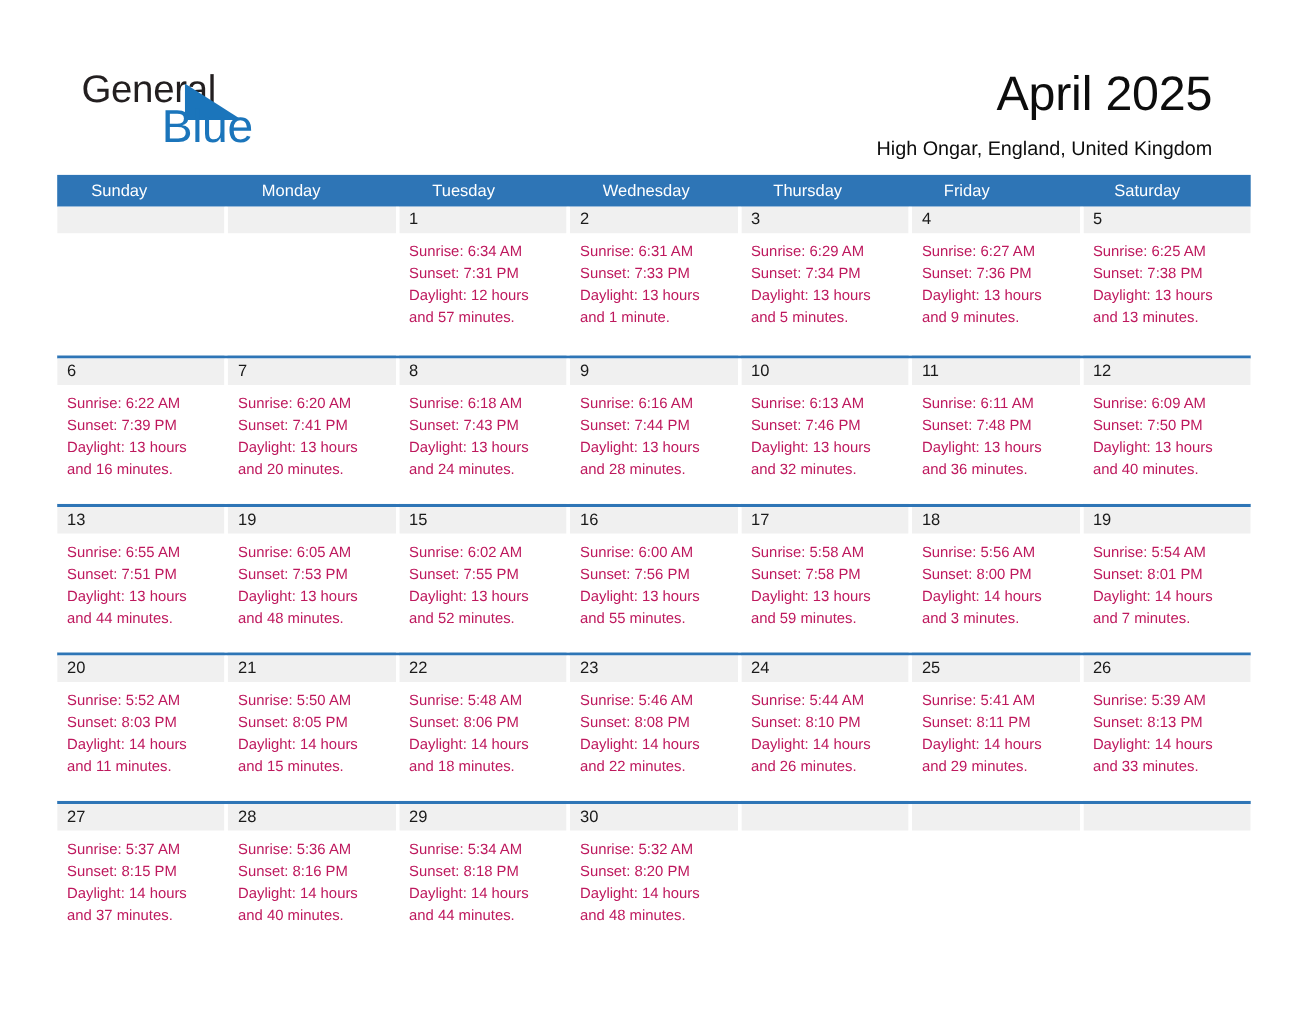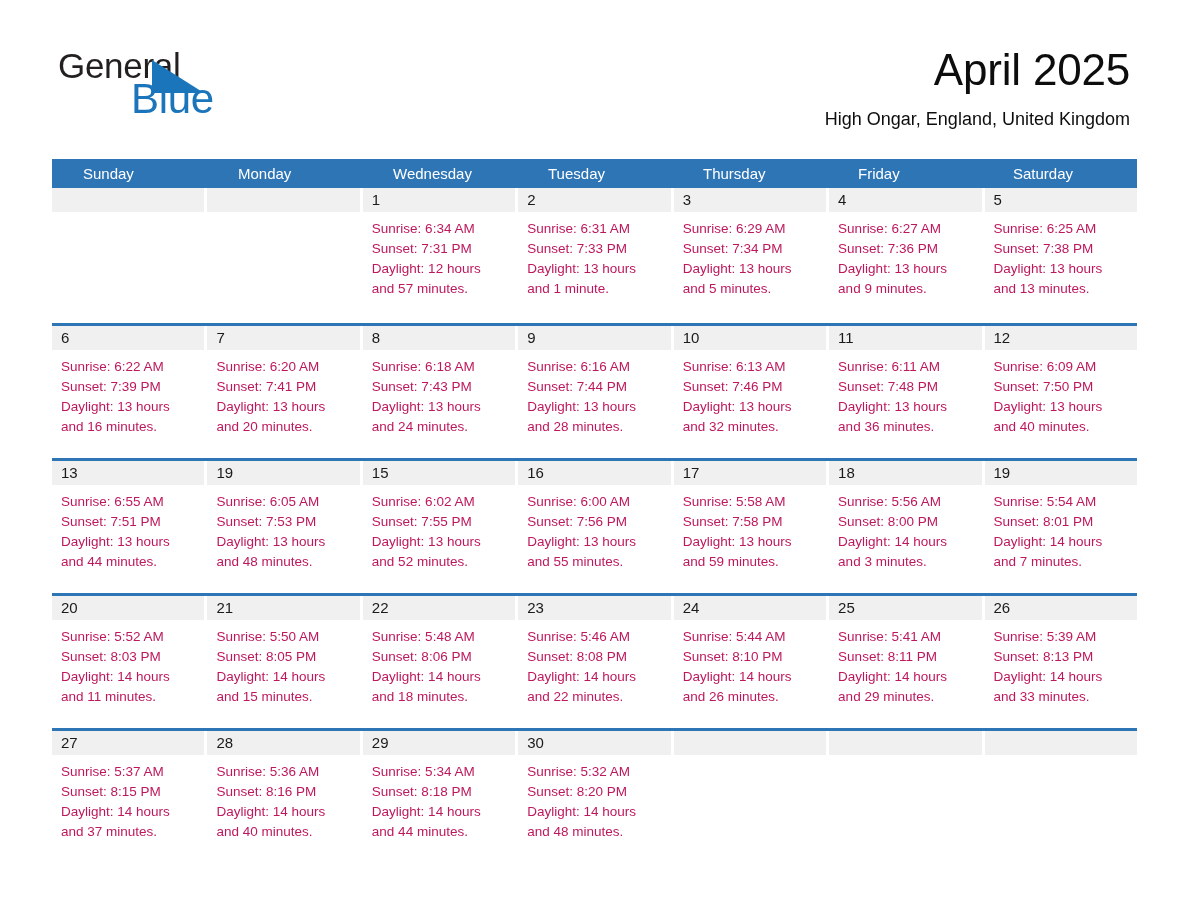--- a/index.html
+++ b/index.html
@@ -8,21 +8,21 @@
     margin: 0; padding: 0;
     width: 1188px; height: 918px;
     background: #ffffff;
     font-family: "Liberation Sans", sans-serif;
     -webkit-font-smoothing: antialiased;
   }
   .page {
     position: relative;
     width: 1188px; height: 918px;
     background: #ffffff;
-    padding: 0;
+    padding: 16px;
     overflow: hidden;
   }
 
   
   .header {
     position: relative;
     height: 112px;
     padding: 0 58px 0 56px;
   }
   .brand {
@@ -53,21 +53,21 @@
     left: 73px;
     top: 33px;
     font-size: 42px;
     line-height: 38px;
     color: #1b75bb;
     letter-spacing: -0.3px;
     font-weight: 400;
   }
   .title-block {
     position: absolute;
-    right: 58px;
+    right: 70px;
     top: 44px;
     text-align: right;
   }
   .cal-title {
     font-size: 44px;
     line-height: 52px;
     color: #0d0d0d;
     font-weight: 400;
     letter-spacing: -0.2px;
   }
@@ -158,22 +158,22 @@
       <div class="cal-title">April 2025</div>
       <div class="cal-subtitle">High Ongar, England, United Kingdom</div>
     </div>
 
   </div>
 
   <div class="calendar">
     <div class="weekday-row" id="weekday-row">
         <div class="weekday">Sunday</div>
         <div class="weekday">Monday</div>
+        <div class="weekday">Tuesday</div>
         <div class="weekday">Wednesday</div>
-        <div class="weekday">Tuesday</div>
         <div class="weekday">Thursday</div>
         <div class="weekday">Friday</div>
         <div class="weekday">Saturday</div>
       </div>
     <div id="weeks-container">
         <div class="week-row">
           <div class="day-cell empty">
             <div class="day-number"></div>
           </div>
           <div class="day-cell empty">

